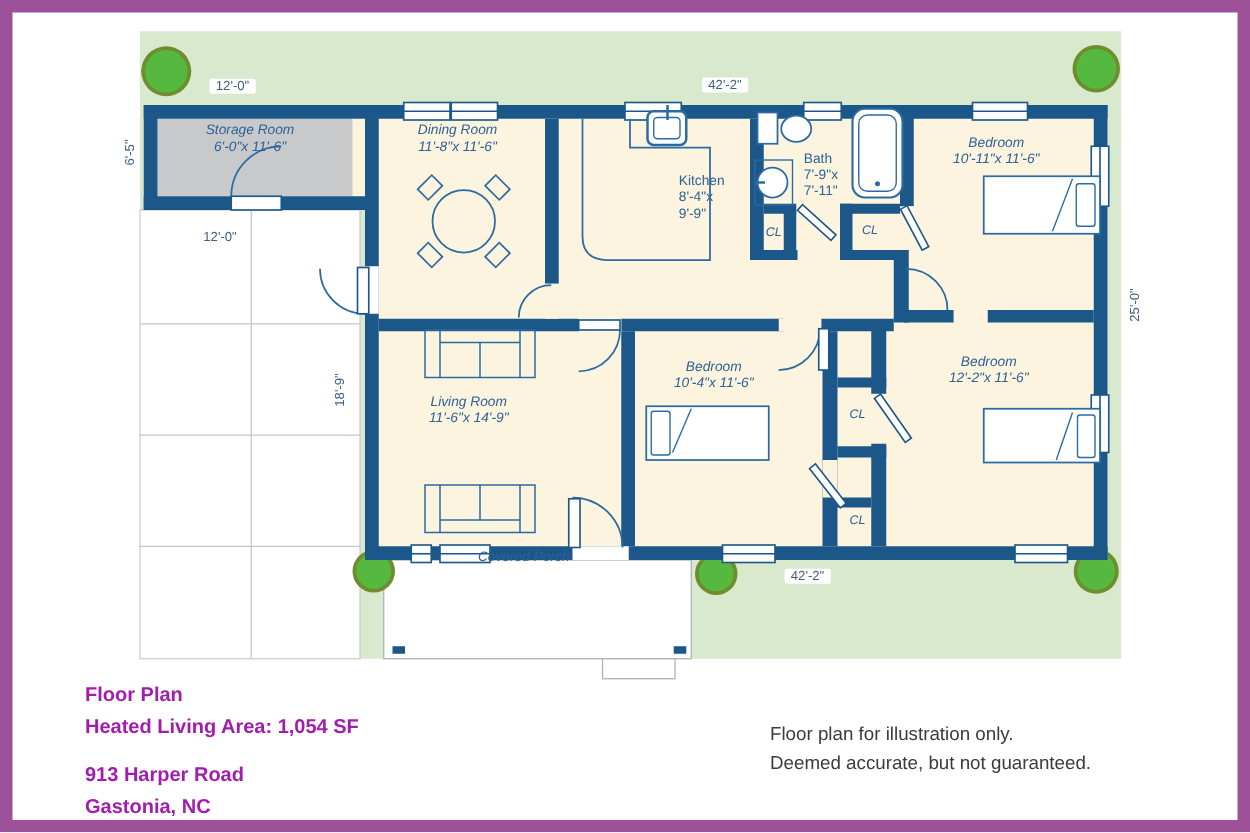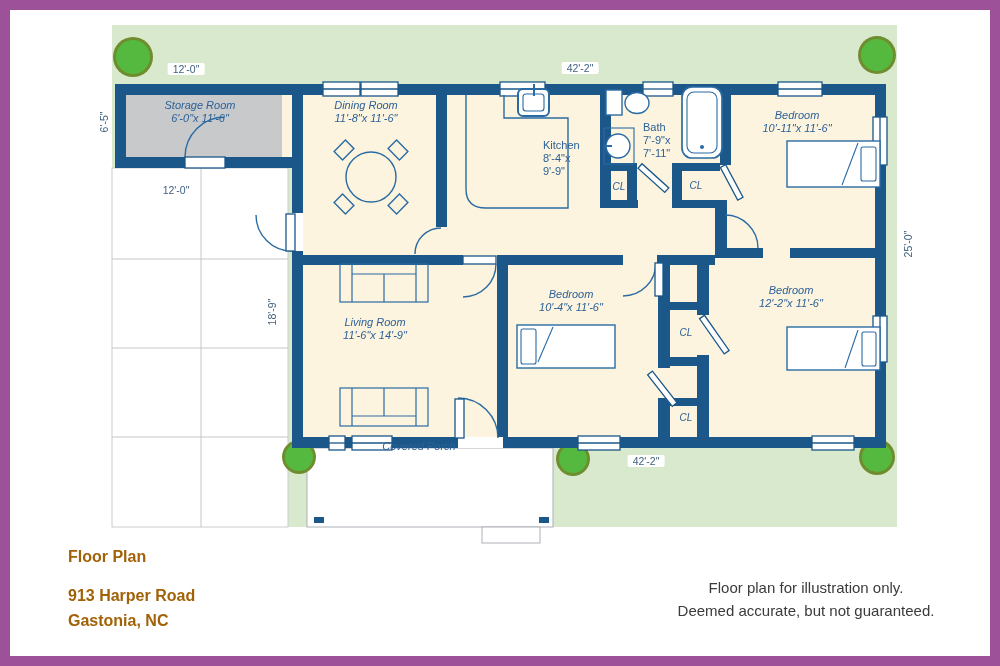--- a/index.html
+++ b/index.html
@@ -10,23 +10,23 @@
   .labels{position:absolute;inset:0;z-index:10;pointer-events:none;}
   .rlabel{position:absolute;font-size:11px;color:#2d6197;text-align:center;
           transform:translate(-50%,-50%);line-height:12.5px;white-space:nowrap;font-style:italic;}
   .rlabel-left{position:absolute;font-size:11px;color:#2d6197;text-align:left;
           line-height:13px;white-space:nowrap;}
   .cl{position:absolute;font-size:10px;color:#2d6197;transform:translate(-50%,-50%);white-space:nowrap;font-style:italic;}
   .dim{position:absolute;font-size:10.5px;color:#3f607f;transform:translate(-50%,-50%);white-space:nowrap;}
   .dim.vert{transform:translate(-50%,-50%) rotate(-90deg);}
   .pill{background:#ffffff;padding:0 5px;border-radius:2px;}
   .title-block{position:absolute;left:68px;top:544px;font-weight:bold;font-size:16px;
-               color:#a16207;line-height:25px;}
+               color:#a21caf;line-height:25px;}
   .title-block .gap{margin-top:14px;}
-  .disclaimer{position:absolute;left:616px;top:576px;width:380px;text-align:center;
+  .disclaimer{position:absolute;left:616px;top:576px;width:380px;
               font-size:15px;color:#3b3b3b;line-height:23px;}
 </style>
 </head>
 <body>
 
 <div class="stage">
 
   <svg class="plan" width="1000" height="666" viewBox="0 0 1000 666">
 
     <rect x="112" y="25" width="785" height="502" fill="#d9e9cd"></rect>
@@ -324,20 +324,21 @@
       <span class="pill">42'-2"</span>
     </div>
     <div class="dim" style="left:176px;top:190px;">12'-0"</div>
     <div class="dim vert" style="left:104px;top:122px;">6'-5"</div>
     <div class="dim vert" style="left:272px;top:312px;">18'-9"</div>
     <div class="dim vert" style="left:908px;top:244px;">25'-0"</div>
   </div>
 
   <div class="title-block">
     <div>Floor Plan</div>
+    <div>Heated Living Area: 1,054 SF</div>
     <div class="gap">913 Harper Road</div>
     <div>Gastonia, NC</div>
   </div>
 
   <div class="disclaimer">
     <div>Floor plan for illustration only.</div>
     <div>Deemed accurate, but not guaranteed.</div>
   </div>
 
   <div class="frame"></div>

